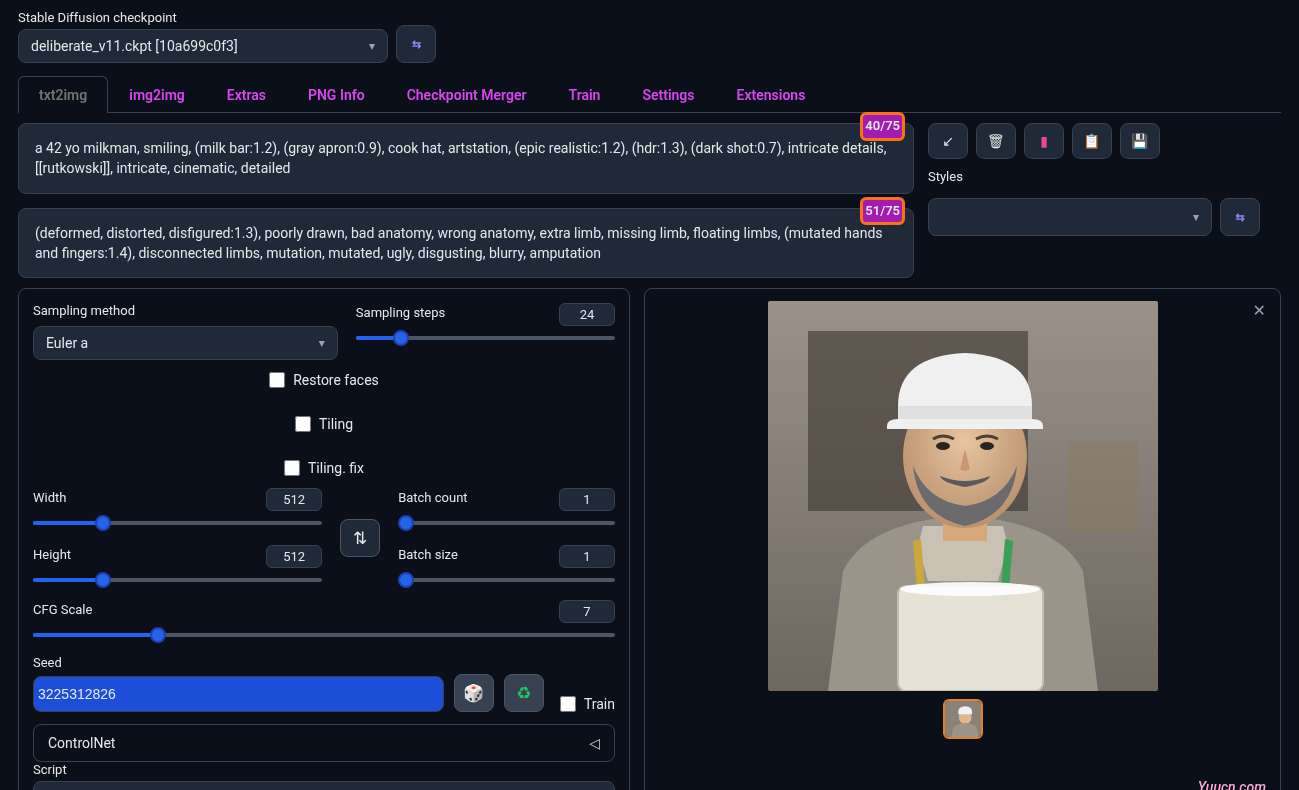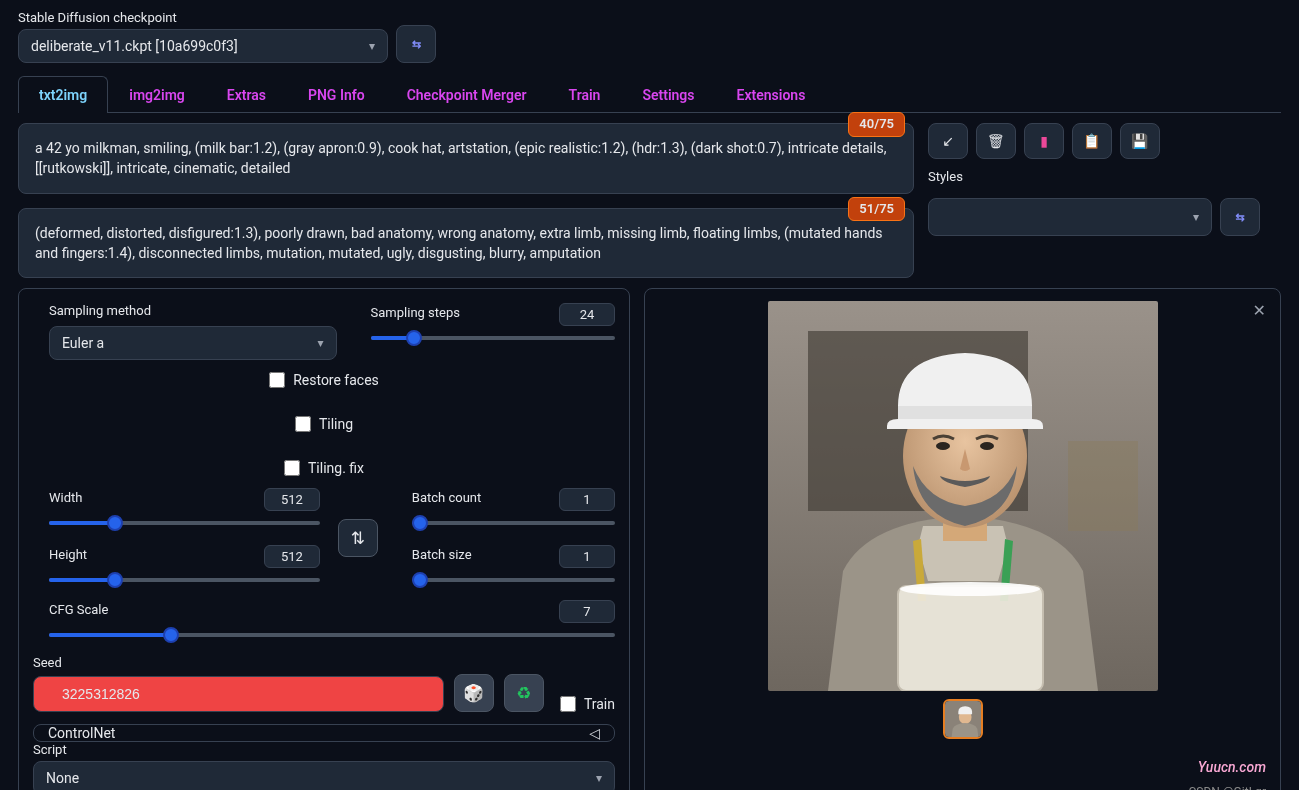--- a/index.html
+++ b/index.html
@@ -28,32 +28,32 @@
   }
   .tabs {
     display:flex; gap:0; margin:6px 18px 0 18px; border-bottom:1px solid #374151;
   }
   .tab {
     padding:10px 20px; font-weight:600; color:#d946ef; cursor:pointer;
     border:1px solid transparent; border-bottom:none; border-radius:6px 6px 0 0;
     background:transparent; position:relative; top:1px;
   }
   .tab.active {
-    background:#0b0f19; border-color:#374151; color:#7dd3fc;
+    background:#0b0f19; border-color:#374151; color:#737373;
   }
   .main { display:flex; gap:14px; padding:10px 18px 0 18px; }
   .left-col { width:896px; display:flex; flex-direction:column; gap:14px; }
   .right-col { width:332px; display:flex; flex-direction:column; gap:10px; }
   .prompt-box {
     position:relative; background:#1f2937; border:1px solid #374151; border-radius:8px;
     padding:14px 16px; color:#e5e7eb; font-size:14px; line-height:1.45;
   }
   .token-badge {
-    position:absolute; top:-12px; right:8px; background:#c2410c; border:1px solid #f97316;
-    border-radius:6px; padding:2px 10px; font-size:13px; font-weight:600;
+    position:absolute; top:-12px; right:8px; background:#a21caf; border:3px solid #f97316;
+    border-radius:6px; padding:2px 2px; font-size:13px; font-weight:600;
   }
   .generate-btn {
     background:#e67e22; color:#fff; font-weight:700; font-size:18px;
     border-radius:8px; height:72px; display:flex; align-items:center; justify-content:center;
     border:none;
   }
   .gen-icons { display:flex; gap:8px; }
   .sq-btn {
     background:#1f2937; border:1px solid #374151; border-radius:8px;
     width:40px; height:36px; display:flex; align-items:center; justify-content:center;
@@ -63,21 +63,21 @@
   .panels { display:flex; gap:14px; padding:10px 18px 0 18px; align-items:stretch; }
   .left-panel {
     width:612px; background:transparent; border:1px solid #374151; border-radius:8px;
     padding:14px;
   }
   .output-panel {
     flex:1; background:transparent; border:1px solid #374151; border-radius:8px;
     padding:8px; position:relative; display:flex; flex-direction:column; align-items:center;
   }
   .row { display:flex; gap:18px; margin-bottom:12px; }
-  .col { flex:1; display:flex; flex-direction:column; gap:4px;margin-left:16px; }
+  .col { flex:1; display:flex; flex-direction:column; gap:4px; }
   .slider-row { display:flex; align-items:center; justify-content:space-between; gap:10px; }
   .val-box {
     background:#1f2937; border:1px solid #374151; border-radius:6px;
     padding:3px 0; width:56px; text-align:center; font-size:13px;
   }
   input[type=range]{
     -webkit-appearance:none; width:100%; height:4px; background:#4b5563; border-radius:2px;
   }
   input[type=range]::-webkit-slider-thumb{
     -webkit-appearance:none; width:16px; height:16px; background:#2563eb; border-radius:50%;
@@ -85,30 +85,30 @@
   }
   .slider-wrap{position:relative;width:100%;height:16px;display:flex;align-items:center;}
   .slider-wrap input[type=range]{position:relative;z-index:2;background:transparent;height:16px;}
   .slider-track{position:absolute;left:0;right:0;height:4px;background:#4b5563;border-radius:2px;z-index:0;}
   .slider-fill{position:absolute;left:0;height:4px;background:#2563eb;border-radius:2px;z-index:1;}
   .chk-row { display:flex; gap:28px; margin:6px 0 12px 0; align-items:center;flex-direction:column; }
   .chk { display:flex; align-items:center; gap:8px; font-size:14px; }
   .chk input { width:16px; height:16px; accent-color:#374151; }
   .seed-row { display:flex; gap:10px; align-items:flex-end; }
   .seed-input {
-    flex:1; background:#ef4444; border:1px solid #374151; border-radius:8px;
-    padding:9px 28px; color:#e5e7eb; font-size:14px;
+    flex:1; background:#1d4ed8; border:1px solid #374151; border-radius:8px;
+    padding:9px 4px; color:#e5e7eb; font-size:14px;
   }
   .dice-btn {
     background:#374151; border:1px solid #4b5563; border-radius:8px;
     width:40px; height:38px; display:flex; align-items:center; justify-content:center;
     font-size:17px;
   }
   .section {
-    border:1px solid #374151; border-radius:8px; padding:0 14px;
+    border:1px solid #374151; border-radius:8px; padding:10px 14px;
     display:flex; align-items:center; justify-content:space-between; margin-top:12px;
   }
   .close-x { position:absolute; top:12px; right:14px; color:#9ca3af; font-size:16px; }
   .thumb {
     border:2px solid #e67e22; border-radius:6px; width:40px; height:40px;
     overflow:hidden; margin-top:8px;
   }
   .out-img { width:390px; height:390px; margin-top:4px; border-radius:2px; overflow:hidden; }
   .watermark1 { position:absolute; bottom:34px; right:14px; color:#f9a8d4; font-size:14px; font-weight:500; font-style:italic;}
   .watermark2 { position:absolute; bottom:10px; right:14px; color:#8b8b8b; font-size:12px;}

